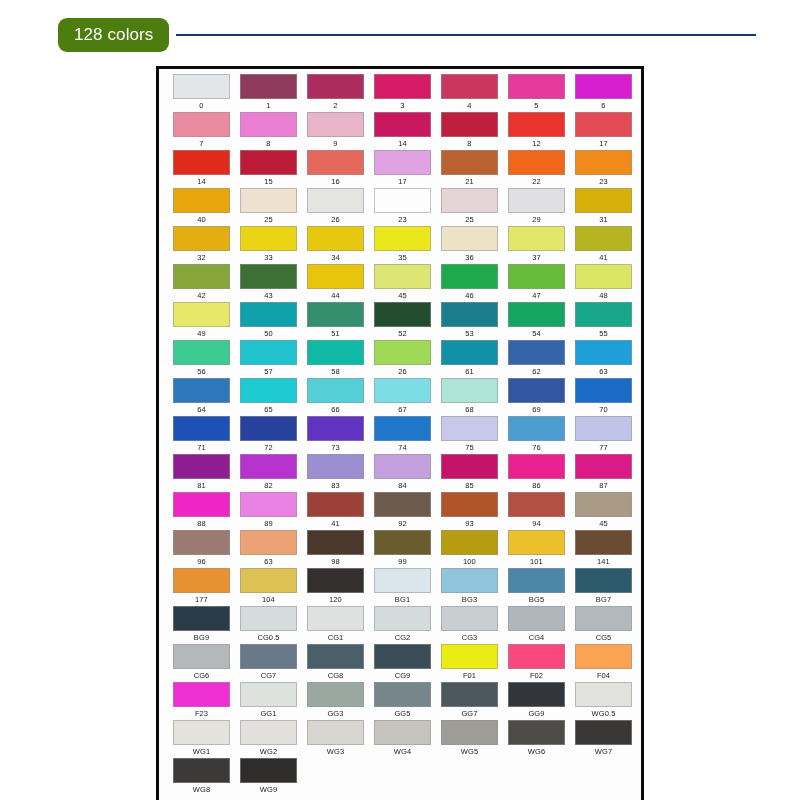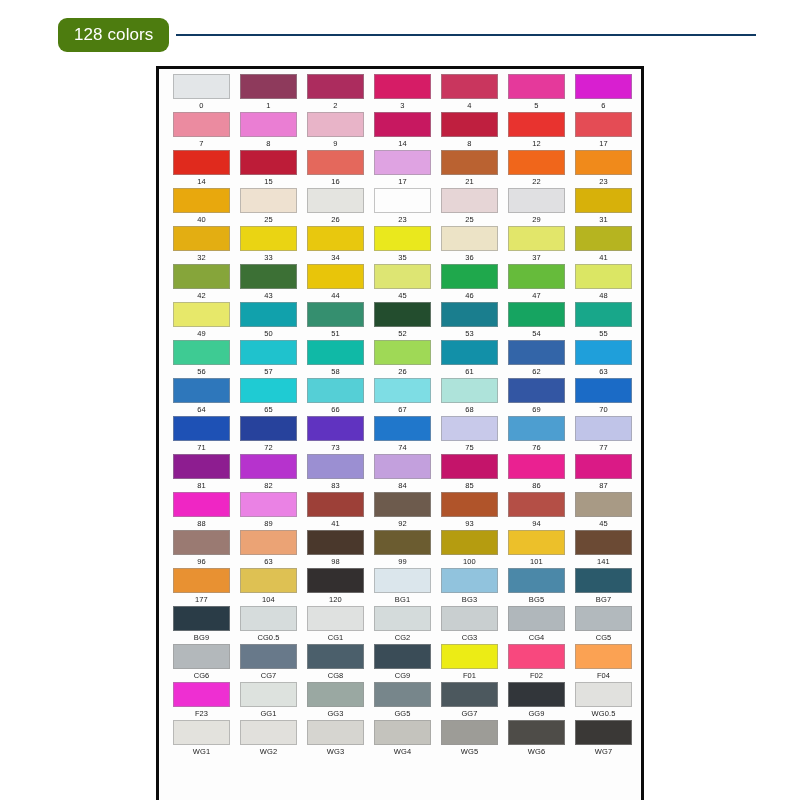--- a/index.html
+++ b/index.html
@@ -629,14 +629,24 @@
         </div>
         <div class="swatch-cell">
           <div class="swatch-chip" style="background: rgb(78, 76, 72);"></div>
           <div class="swatch-label">WG6</div>
         </div>
         <div class="swatch-cell">
           <div class="swatch-chip" style="background: rgb(58, 56, 54);"></div>
           <div class="swatch-label">WG7</div>
         </div>
       </div>
+      <div class="swatch-row">
+        <div class="swatch-cell">
+          <div class="swatch-chip" style="background: rgb(59, 58, 56);"></div>
+          <div class="swatch-label">WG8</div>
+        </div>
+        <div class="swatch-cell">
+          <div class="swatch-chip" style="background: rgb(46, 45, 44);"></div>
+          <div class="swatch-label">WG9</div>
+        </div>
+      </div>
     </div>
 </div>
 
 </body></html>

